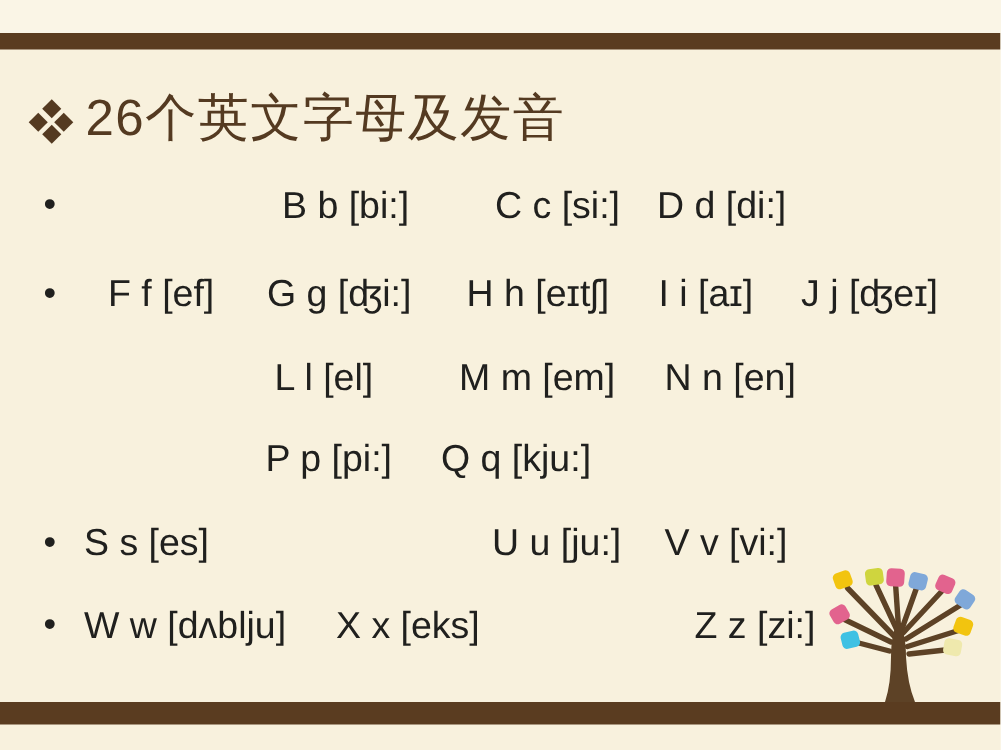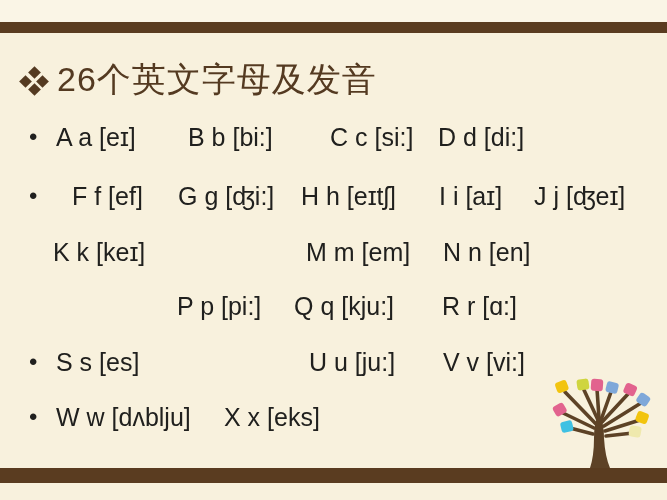--- a/index.html
+++ b/index.html
@@ -29,24 +29,24 @@
   .rows{position:absolute;top:0;left:0;width:667px;height:500px;}
   .row{position:absolute;left:0;width:667px;height:34px;line-height:34px;
        font-size:25px;color:var(--text,#20201e);}
   .row .bullet{position:absolute;left:29px;font-size:24px;color:var(--text,#20201e);}
   .row .cell{position:absolute;white-space:nowrap;}
 
   .row-0{top:120px}.row-1{top:179px}.row-2{top:235px}
   .row-3{top:289px}.row-4{top:345px}.row-5{top:400px}
 
   .row-0 .c0{left:56px}.row-0 .c1{left:188px}.row-0 .c2{left:330px}.row-0 .c3{left:438px}.row-0 .c4{left:562px}
-  .row-1 .c0{left:72px}.row-1 .c1{left:178px}.row-1 .c2{left:301px}.row-1 .c3{left:439px}.row-1 .c4{left:534px}
+  .row-1 .c0{left:72px}.row-1 .c1{left:178px}.row-1 .c2{left:311px}.row-1 .c3{left:439px}.row-1 .c4{left:534px}
   .row-2 .c0{left:53px}.row-2 .c1{left:183px}.row-2 .c2{left:306px}.row-2 .c3{left:443px}
   .row-3 .c0{left:52px}.row-3 .c1{left:177px}.row-3 .c2{left:294px}.row-3 .c3{left:442px}
-  .row-4 .c0{left:56px}.row-4 .c1{left:181px}.row-4 .c2{left:309px}.row-4 .c3{left:443px}
+  .row-4 .c0{left:56px}.row-4 .c1{left:181px}.row-4 .c2{left:328px}.row-4 .c3{left:443px}
   .row-5 .c0{left:56px}.row-5 .c1{left:224px}.row-5 .c2{left:340px}.row-5 .c3{left:463px}
 
   .tree{position:absolute;left:548px;top:376px;width:119px;height:92px;z-index:2;}
 </style>
 </head>
 <body>
 
 <div class="slide" style="--bg: #f8f1dd; --bg-light: #faf5e6; --bar: #5a3c20; --title: #543a21; --text: #20201e;">
   <div class="top-strip"></div>
   <div class="top-bar"></div>
@@ -57,53 +57,52 @@
         <span class="d d2"></span>
         <span class="d d3"></span>
         <span class="d d4"></span>
     </span>
     <span class="title-text">26个英文字母及发音</span>
   </div>
 
   <div class="rows">
       <div class="row row-0">
         <span class="bullet">•</span>
-        <span class="cell c0">A a [eɪ]</span>
         <span class="cell c1">B b [bi:]</span>
         <span class="cell c2">C c [si:]</span>
         <span class="cell c3">D d [di:]</span>
       </div>
       <div class="row row-1">
         <span class="bullet">•</span>
         <span class="cell c0">F f [ef]</span>
         <span class="cell c1">G g [ʤi:]</span>
         <span class="cell c2">H h [eɪtʃ]</span>
         <span class="cell c3">I i [aɪ]</span>
         <span class="cell c4">J j [ʤeɪ]</span>
       </div>
       <div class="row row-2">
-        <span class="cell c0">K k [keɪ]</span>
+        <span class="cell c1">L l [el]</span>
         <span class="cell c2">M m [em]</span>
         <span class="cell c3">N n [en]</span>
       </div>
       <div class="row row-3">
         <span class="cell c2">Q q [kju:]</span>
         <span class="cell c1">P p [pi:]</span>
-        <span class="cell c3">R r [ɑ:]</span>
       </div>
       <div class="row row-4">
         <span class="bullet">•</span>
         <span class="cell c0">S s [es]</span>
         <span class="cell c2">U u [ju:]</span>
         <span class="cell c3">V v [vi:]</span>
       </div>
       <div class="row row-5">
         <span class="bullet">•</span>
         <span class="cell c0">W w [dʌblju]</span>
         <span class="cell c1">X x [eks]</span>
+        <span class="cell c3">Z z [zi:]</span>
       </div>
     </div>
 
   <svg class="tree" viewBox="0 0 119 92" xmlns="http://www.w3.org/2000/svg">
     <g class="branches" stroke="#5d4226" stroke-width="3.6" stroke-linecap="round">
       <line x1="48" y1="48" x2="17" y2="16"></line>
       <line x1="50" y1="44" x2="36" y2="14"></line>
       <line x1="51" y1="42" x2="49" y2="13"></line>
       <line x1="53" y1="44" x2="63" y2="16"></line>
       <line x1="54" y1="46" x2="80" y2="18"></line>

